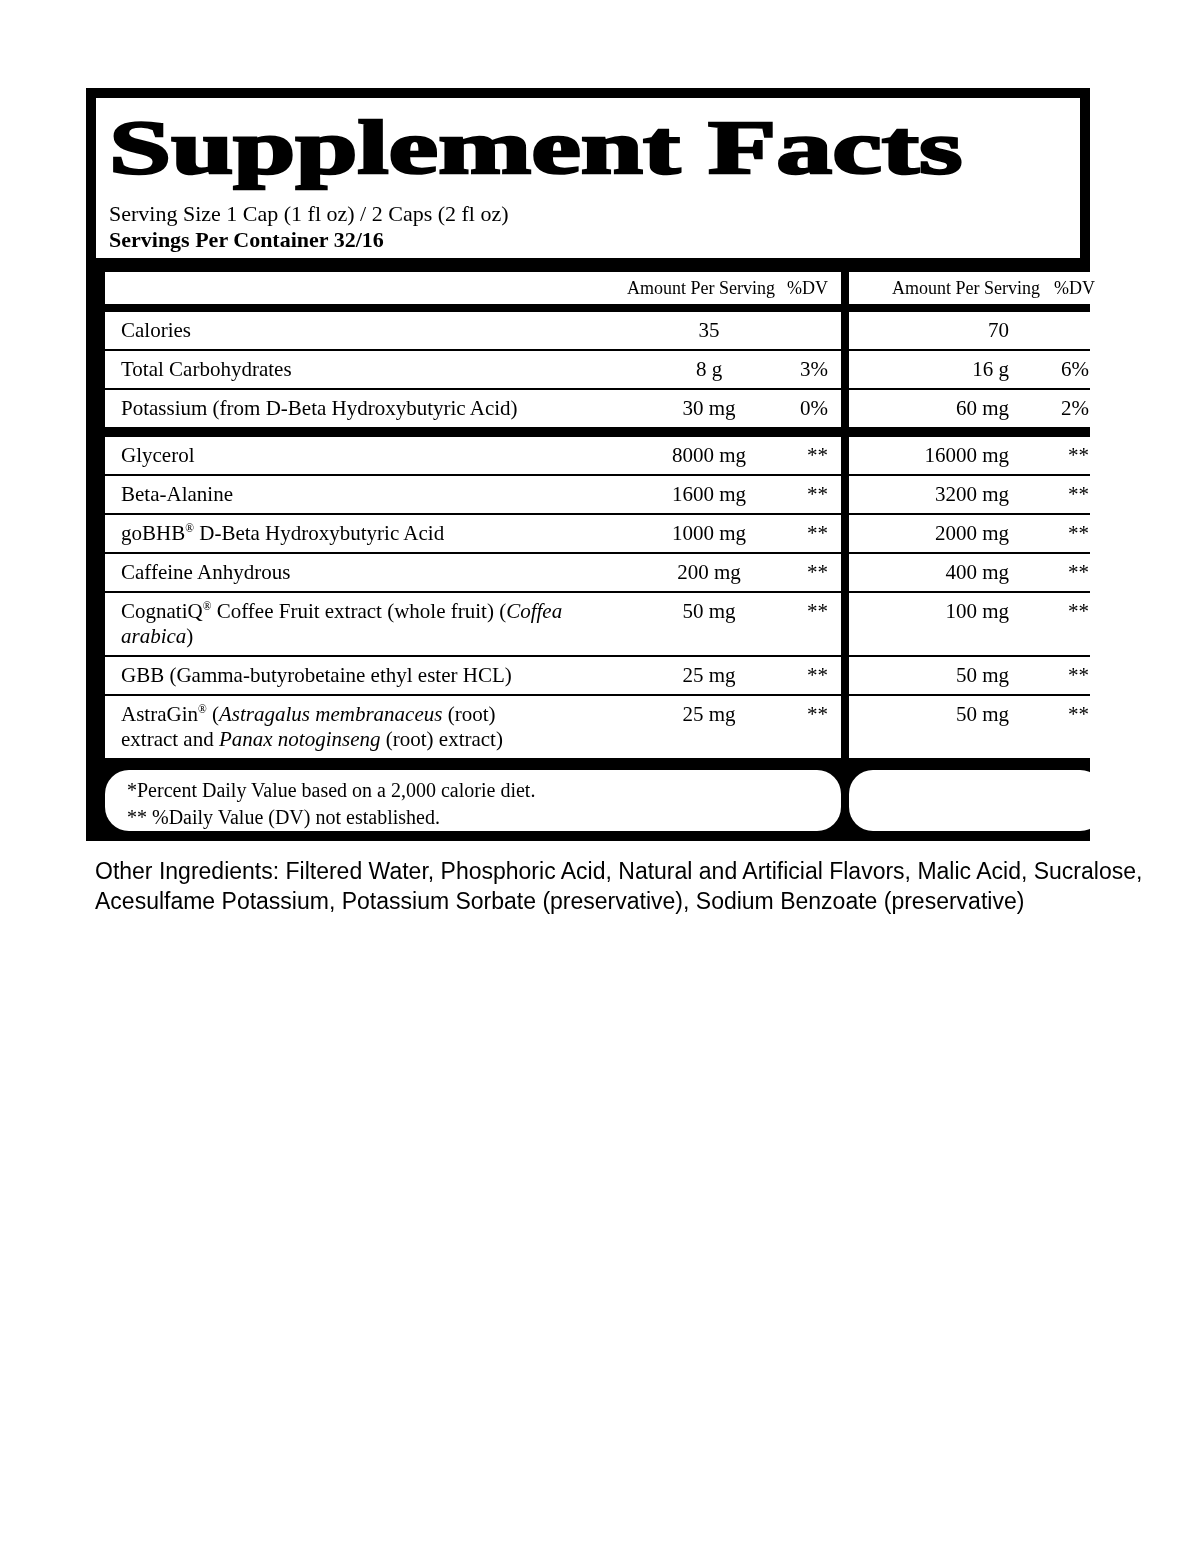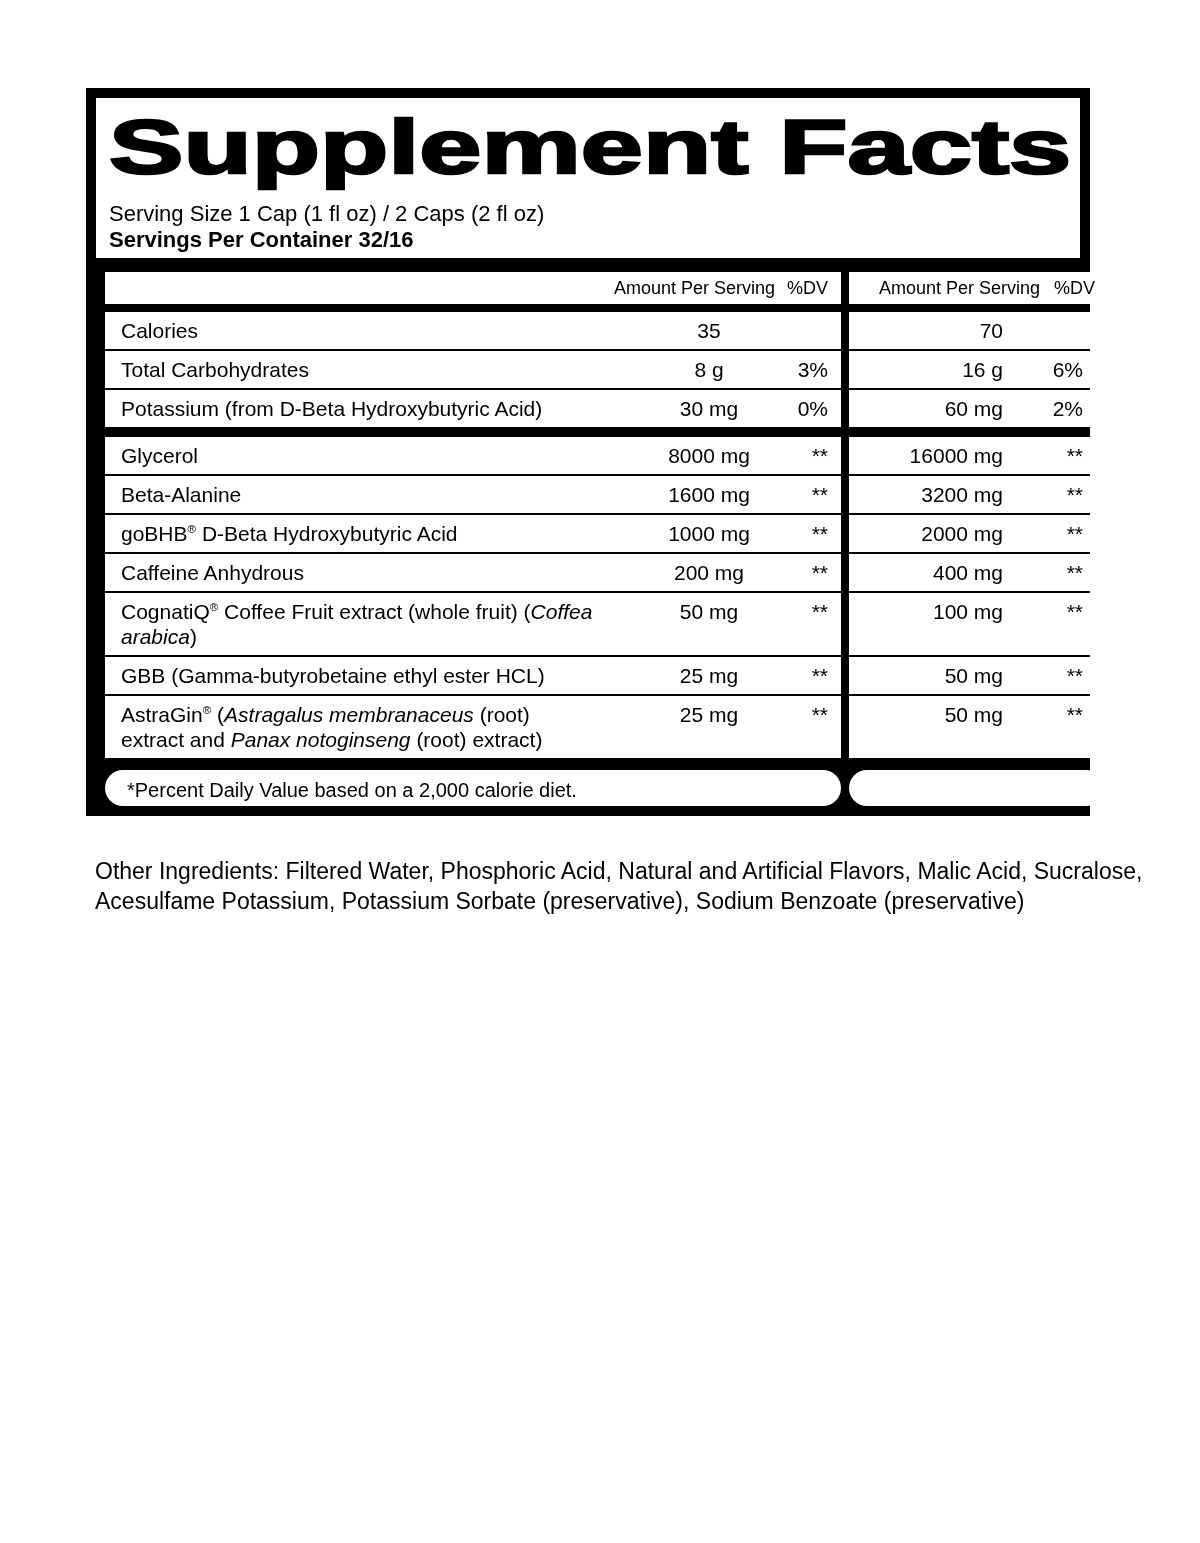--- a/index.html
+++ b/index.html
@@ -11,20 +11,21 @@
     color: #000;
   }
 
   
   .facts-box {
     position: absolute;
     left: 86px; top: 88px;
     width: 1004px;
     border: 10px solid #000;
     background: #fff;
+    font-family: Liberation Serif, serif;
   }
 
   
   .facts-head {
     height: 160px;
     padding: 6px 14px 0 13px;
     overflow: hidden;
   }
   .facts-title {
     font-size: 76px;
@@ -85,21 +86,21 @@
     align-items: flex-start;
     min-height: 36px;
     padding: 6px 0 6px 16px;
     font-size: 21px;
     line-height: 25px;
   }
   .t-row .cell.right {
     display: flex;
     align-items: flex-start;
     min-height: 36px;
-    padding: 6px 12px;
+    padding: 6px 6px;
     font-size: 21px;
     line-height: 25px;
   }
   .c-name { flex: 1; padding-right: 6px; }
   .c-amt  { width: 118px; text-align: center; white-space: nowrap; }
   .c-dv   { width: 73px;  text-align: right; padding-right: 13px; white-space: nowrap; }
   .c-amt2 { flex: 1; text-align: right; white-space: nowrap; }
   .c-dv2  { width: 89px; text-align: right; padding-right: 9px; white-space: nowrap; }
   .c-name sup { font-size: 0.55em; line-height: 0; }
   .c-name i { font-style: italic; }
@@ -270,20 +271,21 @@
           <div class="cell right">
             <div class="c-amt2">50 mg</div>
             <div class="c-dv2">**</div>
           </div>
         </div>
       </div>
 
     <div class="t-row footnote-row">
       <div class="cell left">
         <div>*Percent Daily Value based on a 2,000 calorie diet.</div>
+        <div>** %Daily Value (DV) not established.</div>
       </div>
       <div class="gapcol"></div>
       <div class="cell right"></div>
     </div>
 
   </div>
 </div>
 
 <div class="other-ingredients">Other Ingredients: Filtered Water, Phosphoric Acid, Natural and Artificial Flavors, Malic Acid, Sucralose, Acesulfame Potassium, Potassium Sorbate (preservative), Sodium Benzoate (preservative)</div>
 

